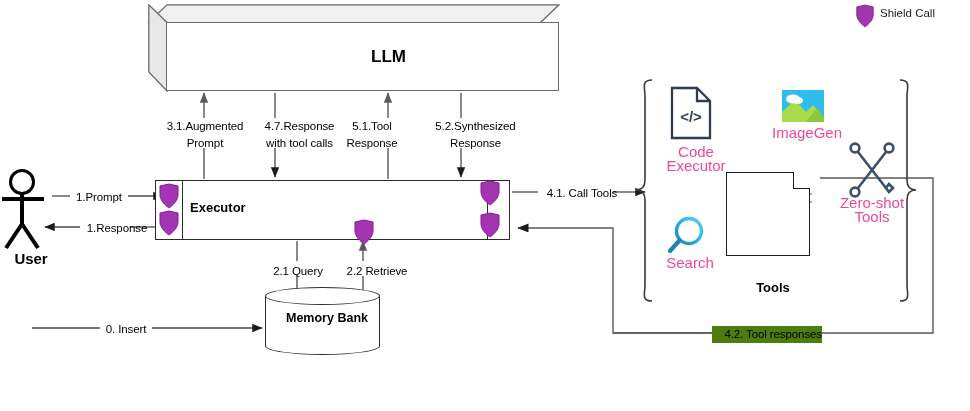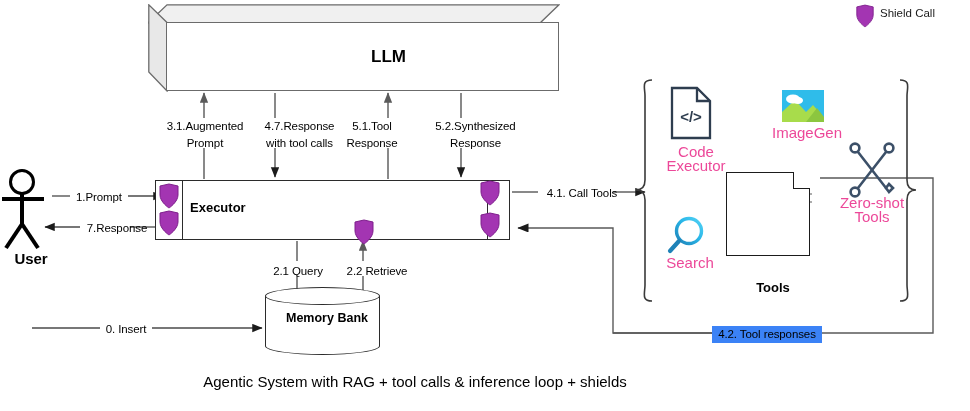--- a/index.html
+++ b/index.html
@@ -296,42 +296,41 @@
   <div class="lbl" style="left:140px; top:118px; width:130px;">3.1.Augmented
 Prompt</div>
   <div class="lbl" style="left:232px; top:118px; width:135px;">4.7.Response
 with tool calls</div>
   <div class="lbl" style="left:322px; top:118px; width:100px;">5.1.Tool
 Response</div>
   <div class="lbl" style="left:408px; top:118px; width:135px;">5.2.Synthesized
 Response</div>
 
   <div class="lbl" style="left:66px; top:189px; width:66px;">1.Prompt</div>
-  <div class="lbl" style="left:76px; top:220px; width:82px;">7.Response</div>
+  <div class="lbl" style="left:76px; top:220px; width:82px;">1.Response</div>
 
   <div class="lbl" style="left:262px; top:263px; width:72px;">2.1 Query</div>
   <div class="lbl" style="left:334px; top:263px; width:86px;">2.2 Retrieve</div>
 
   <div class="lbl" style="left:96px; top:321px; width:60px;">0. Insert</div>
 
   <div class="lbl" style="left:520px; top:185px; width:84px;margin-left:20px;">4.1. Call Tools</div>
-  <div class="lbl" style="left:712px; top:326px; width:110px; background:#3b82f6;">4.2. Tool responses</div>
+  <div class="lbl" style="left:712px; top:326px; width:110px; background:#4d7c0f;text-align:right;">4.2. Tool responses</div>
 
   <div class="tool-lbl" style="left:650px; top:145px; width:92px;">Code Executor</div>
   <div class="tool-lbl" style="left:772px; top:126px; width:64px;">ImageGen</div>
   <div class="tool-lbl" style="left:662px; top:256px; width:56px;">Search</div>
   <div class="tool-lbl" style="left:838px; top:196px; width:68px;">Zero-shot
 Tools</div>
 
   <div class="math-doc" style="left:726px; top:172px; width:84px; height:84px;">
     <div class="fold"></div>
   </div>
 
   <div class="abs" id="tools-label">Tools</div>
 
   <svg class="shield" style="left:855px; top:4px; width:20px; height:24px;" viewBox="0 0 22 26">
     <path d="M2 3 L11 1 L20 3 L20 12 C20 19 11 25 11 25 C11 25 2 19 2 12 Z" fill="#A335B2" stroke="#7E1F8C" stroke-width="1"></path>
   </svg>
   <div class="abs" id="legend-text">Shield Call</div>
 
-  <div class="abs" id="caption">Agentic System with RAG + tool calls &amp; inference loop + shields</div>
 
 </div>
 
 </body></html>

